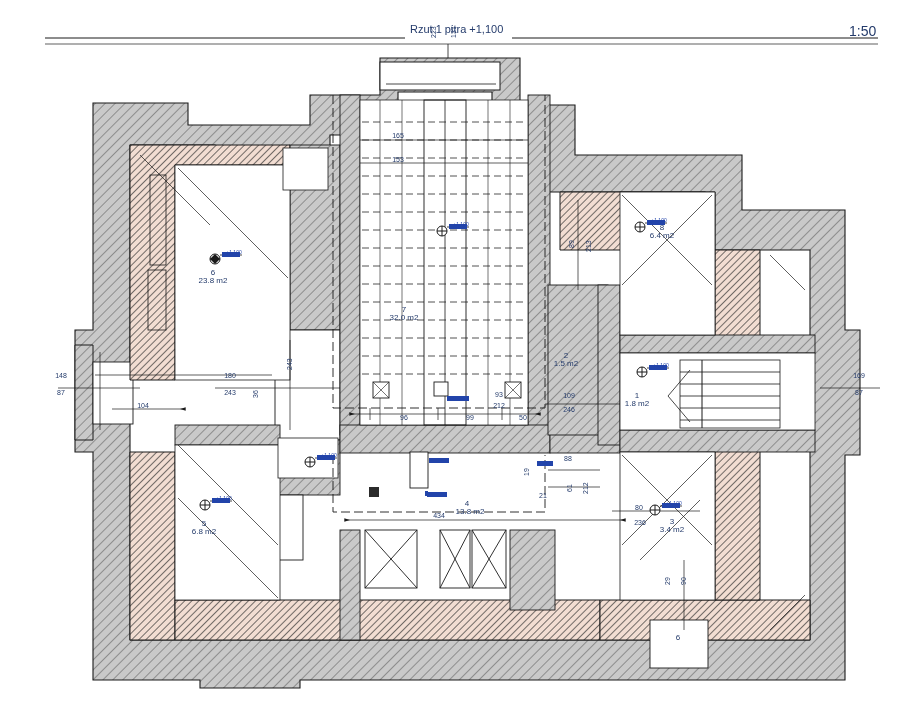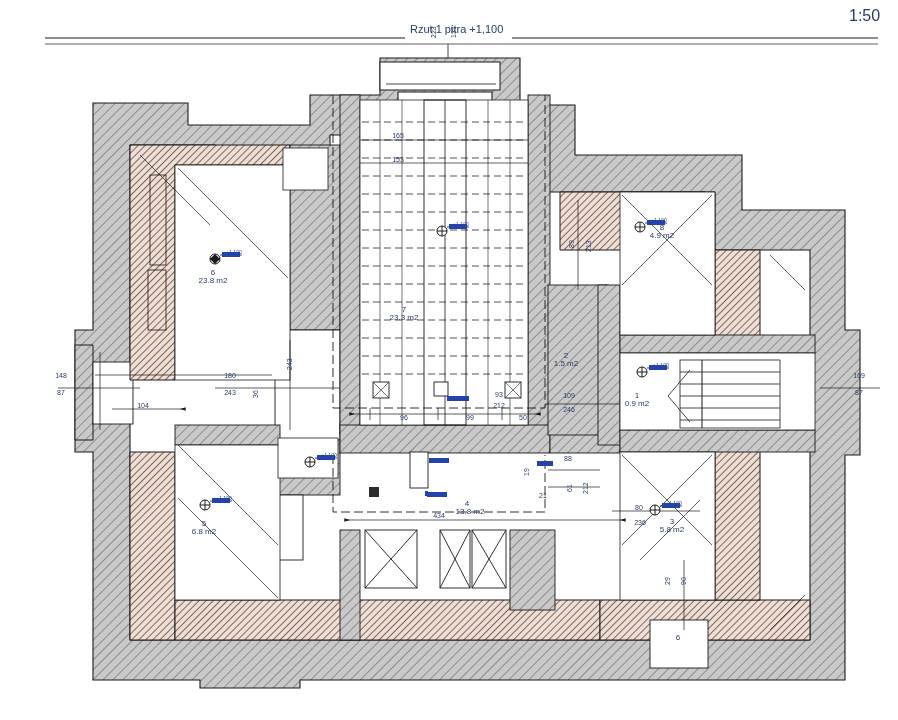--- a/index.html
+++ b/index.html
@@ -290,56 +290,56 @@
       <rect x="449" y="224" width="18" height="5"></rect>
       <rect x="447" y="396" width="22" height="5"></rect>
       <rect x="429" y="458" width="20" height="5"></rect>
       <rect x="427" y="492" width="20" height="5"></rect>
       <rect x="537" y="461" width="16" height="5"></rect>
       <rect x="425" y="491" width="3" height="5"></rect>
     </g>
   </svg>
 
   <div class="title" style="left:402px;top:23px;">Rzut 1 pitra +1,100</div>
-  <div class="title" style="left:841px;top:7px;font-size:16px;">1:50</div>
+  <div class="title" style="left:841px;top:23px;font-size:14px;">1:50</div>
 
   <div class="vlbl" style="left:430px;top:38px;transform:rotate(-90deg);transform-origin:left top;">223</div>
   <div class="vlbl" style="left:450px;top:38px;transform:rotate(-90deg);transform-origin:left top;">137</div>
 
   <div class="lbl" style="left:193px;top:269px;width:40px;">
     <div class="room-num">6</div>
     <div class="room-area">23.8 m2</div>
   </div>
   <div class="lbl" style="left:384px;top:306px;width:40px;">
     <div class="room-num">7</div>
-    <div class="room-area">23.3 m2</div>
+    <div class="room-area">32.0 m2</div>
   </div>
   <div class="lbl" style="left:546px;top:352px;width:40px;">
     <div class="room-num">2</div>
     <div class="room-area">1.5 m2</div>
   </div>
   <div class="lbl" style="left:617px;top:392px;width:40px;">
     <div class="room-num">1</div>
-    <div class="room-area">0.9 m2</div>
+    <div class="room-area">1.8 m2</div>
   </div>
   <div class="lbl" style="left:652px;top:518px;width:40px;">
     <div class="room-num">3</div>
-    <div class="room-area">5.8 m2</div>
+    <div class="room-area">3.4 m2</div>
   </div>
   <div class="lbl" style="left:447px;top:500px;width:40px;">
     <div class="room-num">4</div>
     <div class="room-area" style="position:relative;left:3px;">13.8 m2</div>
   </div>
   <div class="lbl" style="left:184px;top:520px;width:40px;">
     <div class="room-num">5</div>
     <div class="room-area">6.8 m2</div>
   </div>
   <div class="lbl" style="left:642px;top:224px;width:40px;">
     <div class="room-num">8</div>
-    <div class="room-area">4.9 m2</div>
+    <div class="room-area">6.4 m2</div>
   </div>
   <div class="lbl" style="left:668px;top:634px;width:20px;">
     <div class="room-num">6</div>
   </div>
 
   <div class="dim" style="left:48px;top:372px;width:26px;">148</div>
   <div class="dim" style="left:48px;top:389px;width:26px;">87</div>
 
   <div class="dim" style="left:846px;top:372px;width:26px;">169</div>
   <div class="dim" style="left:846px;top:389px;width:26px;">87</div>

